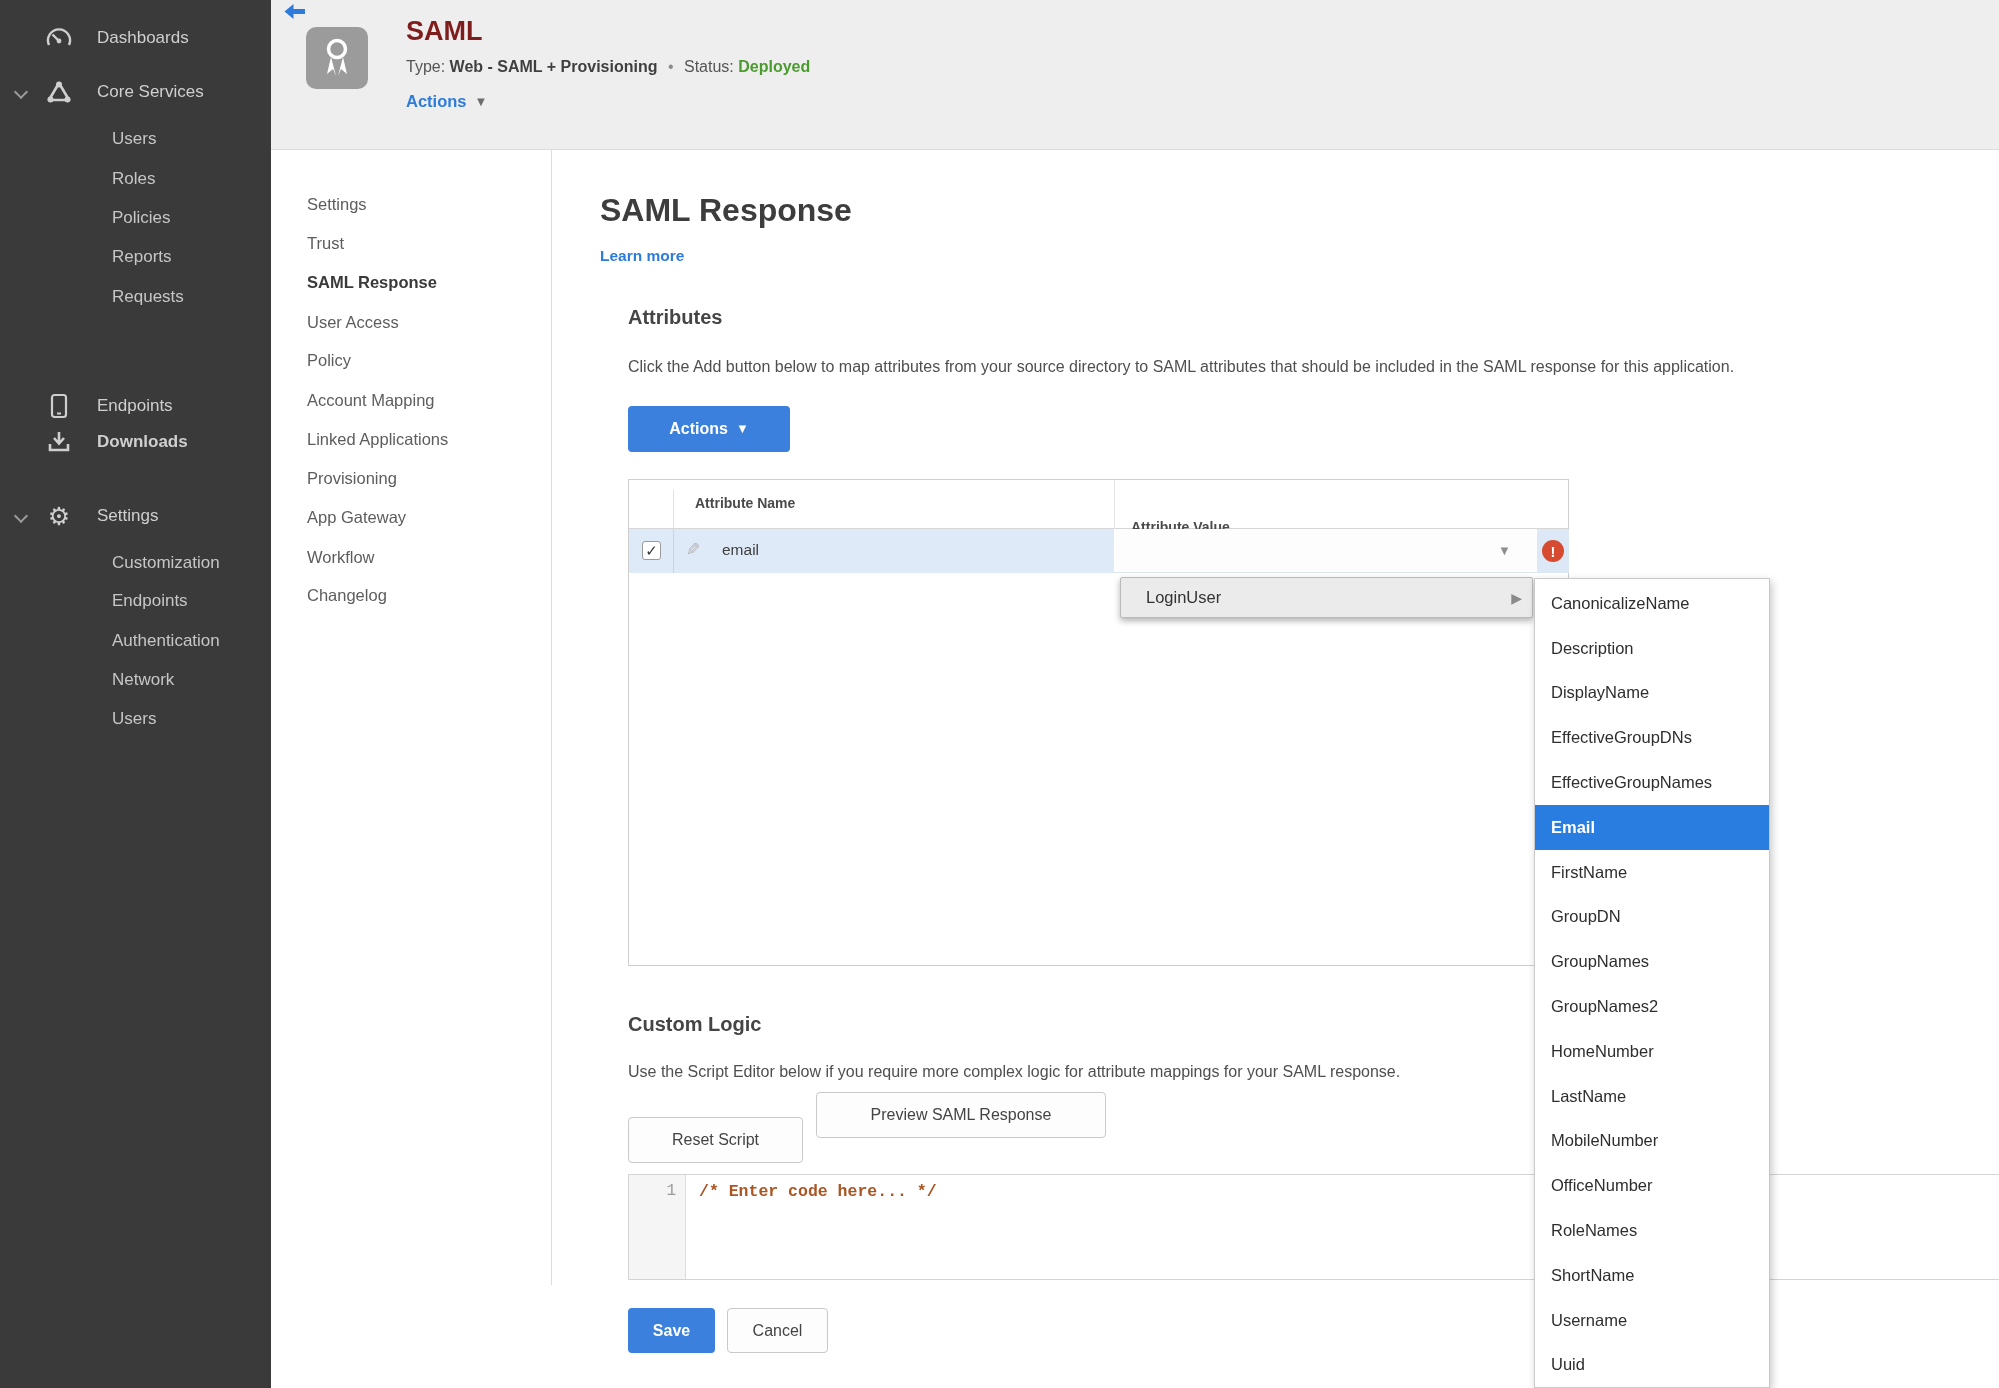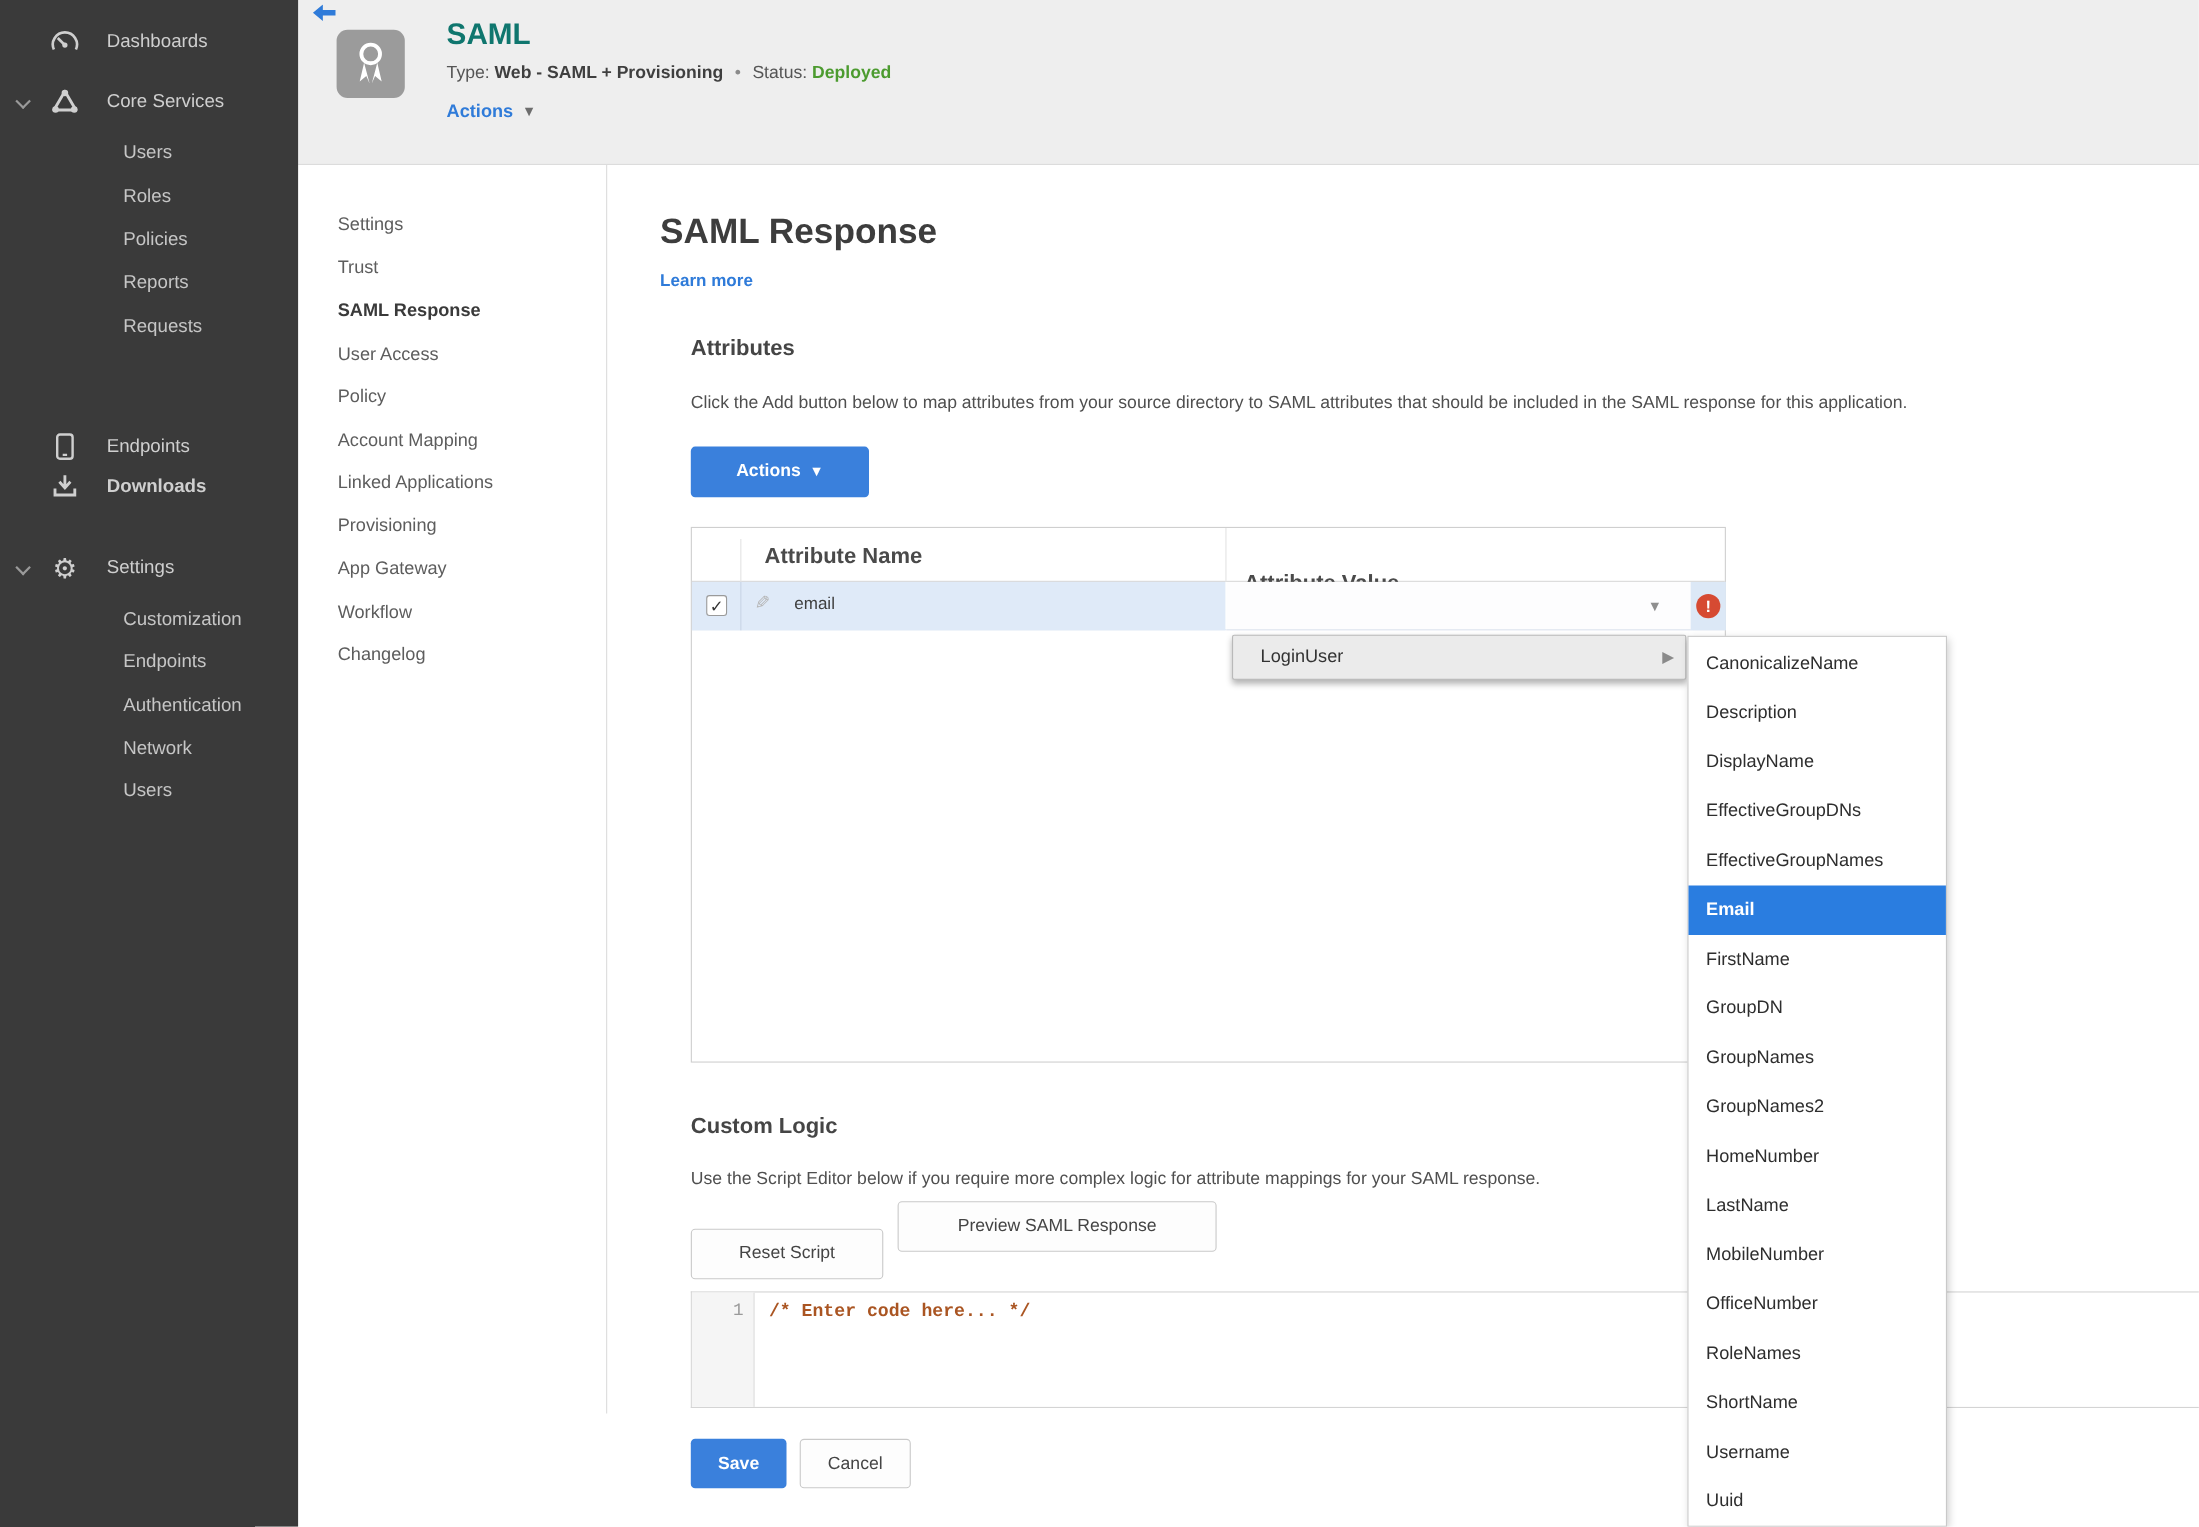--- a/index.html
+++ b/index.html
@@ -20,21 +20,21 @@
   .sb-chevron:before { content:""; position:absolute; left:0; top:0; width:8px; height:8px;
                        border-right:2px solid #9a9a9a; border-bottom:2px solid #9a9a9a; transform:rotate(45deg); }
   .gear-glyph { font-family:"DejaVu Sans", sans-serif; font-size:25px; color:#cfcfcf; line-height:1; }
 
   
   .header { position:absolute; left:271px; top:0; width:1728px; height:150px; background:#eeeeee;
             border-bottom:1px solid #dcdcdc; }
   .back-icon { position:absolute; left:13px; top:4px; width:22px; height:18px; cursor:pointer; }
   .app-icon { position:absolute; left:35px; top:27px; width:62px; height:62px; background:#9b9b9b; border-radius:10px;
               display:flex; align-items:center; justify-content:center; }
-  .app-title { position:absolute; left:135px; top:16px; font-size:27px; font-weight:bold; color:#0f766e; }
+  .app-title { position:absolute; left:135px; top:16px; font-size:27px; font-weight:bold; color:#7f1d1d; }
   .type-line { position:absolute; left:135px; top:58px; font-size:16px; color:#555; }
   .type-line b { color:#3f3f3f; }
   .sep-dot { color:#8a8a8a; padding:0 6px; }
   .status-deployed { font-weight:bold; }
   .hdr-actions { position:absolute; left:135px; top:92px; font-size:16.5px; font-weight:bold; cursor:pointer; }
   .caret-down { display:inline-block; margin-left:8px; font-size:13px; color:#6d6d6d; transform:translateY(-1px); }
 
   
   .subnav-item { position:absolute; left:307px; font-size:16.5px; color:#5d5d5d; white-space:nowrap; cursor:pointer; }
   .subnav-item.active { font-weight:bold; color:#3a3a3a; }
@@ -51,21 +51,21 @@
               display:flex; align-items:center; justify-content:center; }
   .btn-white { position:absolute; background:#fdfdfd; border:1px solid #c9c9c9; border-radius:4px; color:#444;
                font-size:16px; font-family:"Liberation Sans",sans-serif; cursor:pointer;
                display:flex; align-items:center; justify-content:center; }
   .btn-blue .caret-down { color:#fff; }
 
   
   .attr-table { position:absolute; left:628px; top:479px; width:941px; height:487px; background:#fff;
                 border:1px solid #cfcfcf; }
   .tbl-header { position:absolute; left:0; top:0; width:100%; height:49px; border-bottom:1px solid #d6d6d6; }
-  .col-h { position:absolute; top:15px; font-size:20px; font-weight:bold; color:#4a4a4a; }
+  .col-h { position:absolute; top:15px; font-size:14px; font-weight:bold; color:#4a4a4a; }
   .col-h.name { left:66px; }
   .col-h.value { left:502px;margin-top:24px; }
   .hdr-cb-div { position:absolute; left:44px; top:10px; width:1px; height:39px; background:#e3e3e3; }
   .hdr-col-div { position:absolute; left:485px; top:0; width:1px; height:49px; background:#e3e3e3; }
   .tbl-row { position:absolute; left:0; top:49px; width:100%; height:44px; border-bottom:1px solid #e2e7f0; }
   .row-name-part { position:absolute; left:0; top:0; width:485px; height:44px; background:#dfeaf8; }
   .cb-div { position:absolute; left:44px; top:0; width:1px; height:44px; background:#c8d4e6; }
   .checkbox { position:absolute; left:13px; top:12px; width:19px; height:19px; background:#fff;
               border:1px solid #9a9a9a; border-radius:3px; font-size:15px; color:#333;
               display:flex; align-items:center; justify-content:center; cursor:pointer; }

